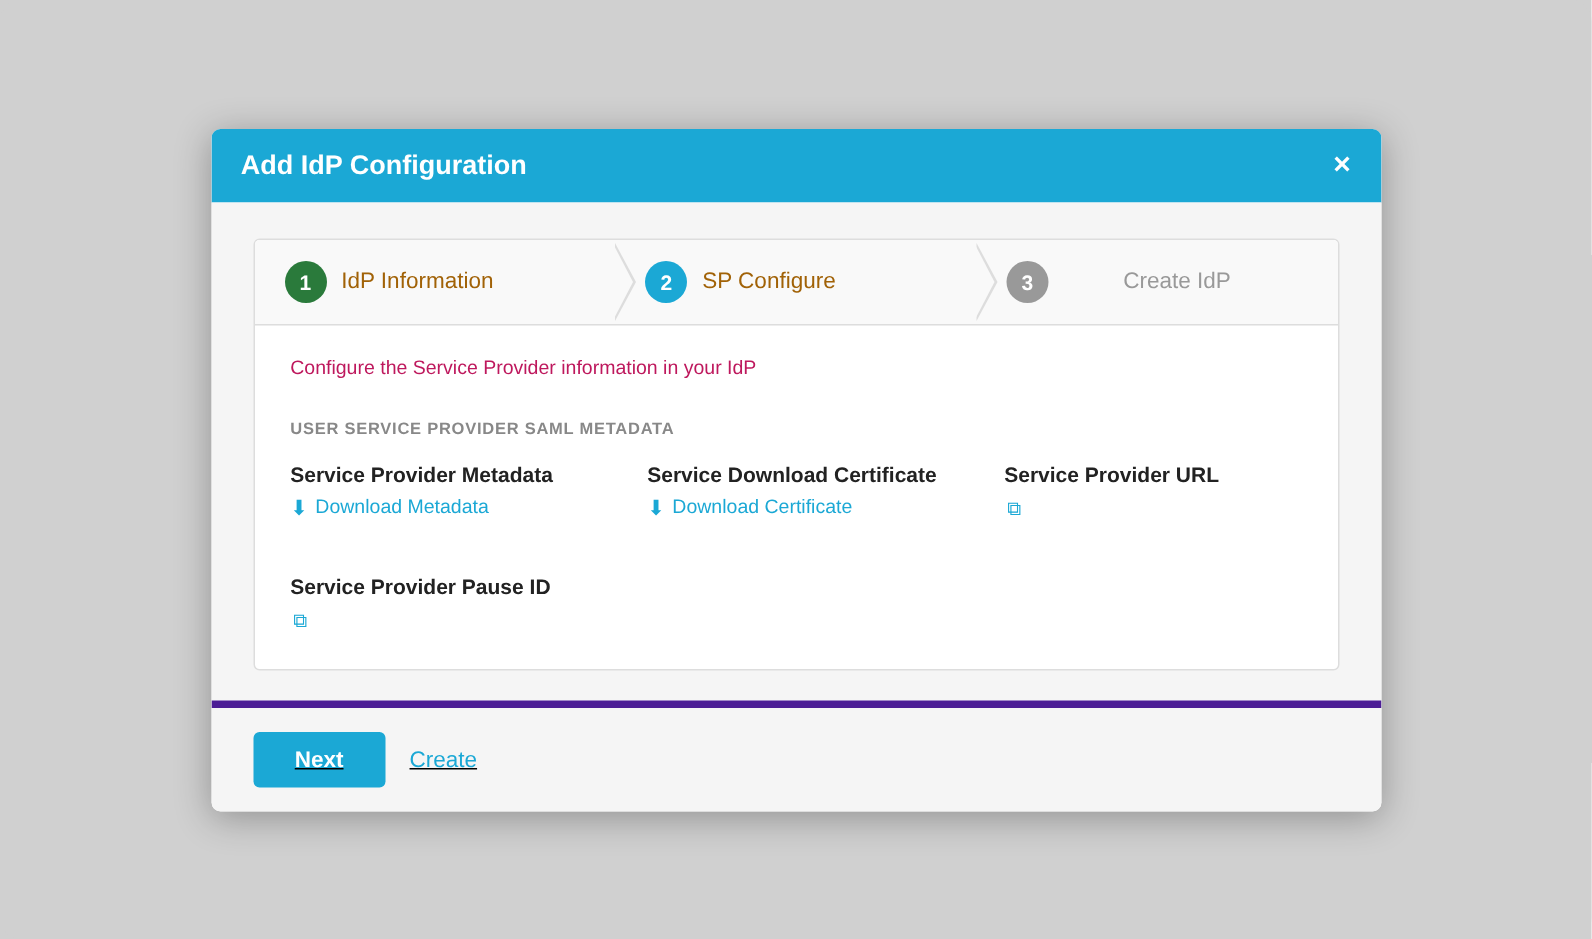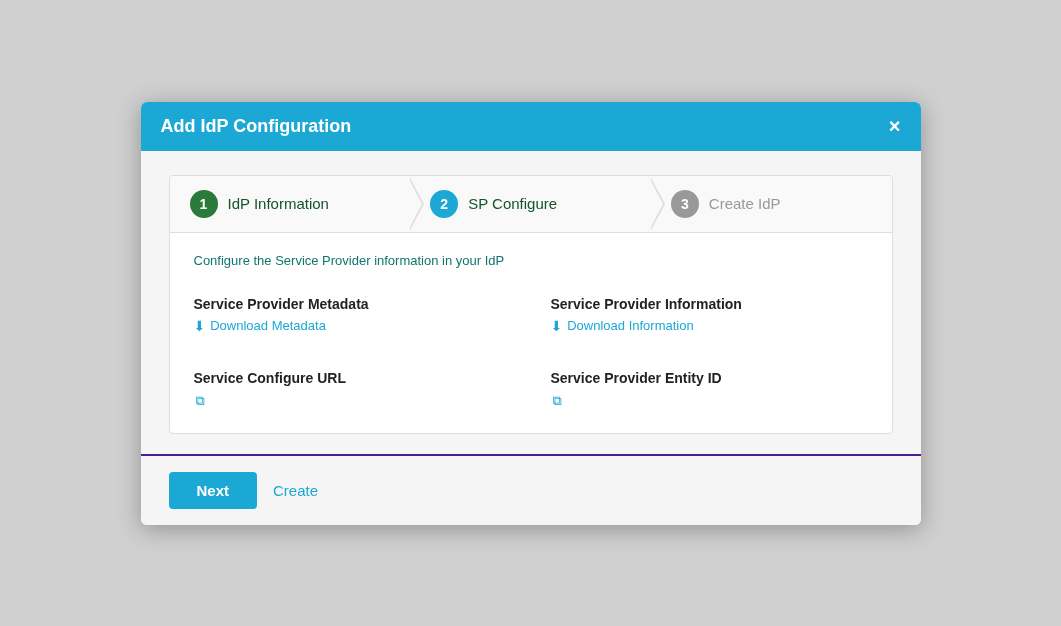--- a/index.html
+++ b/index.html
@@ -111,42 +111,42 @@
       font-size: 14px;
       color: #fff;
       flex-shrink: 0;
     }
     .step-number.active { background: #2a7a3b; }
     .step-number.current { background: #1ba8d5; }
     .step-number.inactive { background: #999; }
     .step-label {
       font-size: 15px;
       font-weight: 500;
-      color: #14532d;
-    }
-    .step.dim .step-label { color: #999; }
+      color: #a16207;
+    }
+    .step.dim .step-label { color: #999; margin-left: 40px; }
     .stepper-content {
       padding: 20px 24px 24px;
     }
     .configure-text {
-      color: #0f766e;
+      color: #be185d;
       font-size: 13px;
       margin-bottom: 28px;
     }
     .section-label {
       font-size: 11px;
       color: #888;
       font-weight: 600;
       letter-spacing: 0.5px;
       text-transform: uppercase;
       margin-bottom: 16px;
     }
     .metadata-grid {
       display: grid;
-      grid-template-columns: 1fr 1fr;
+      grid-template-columns: 1fr 1fr 1fr;
       gap: 36px 40px;
     }
     .metadata-item-label {
       font-weight: 700;
       font-size: 14px;
       color: #222;
       margin-bottom: 6px;
     }
     .download-link {
       color: #1ba8d5;
@@ -176,21 +176,22 @@
       font-size: 13px;
       margin-left: 2px;
       flex-shrink: 0;
     }
     .modal-footer {
       padding: 16px 28px;
       background: #f5f5f5;
       display: flex;
       align-items: center;
       gap: 16px;
-      border-top: 2px solid #4c1d95;
+      border-top: 5px solid #4c1d95;
+      text-decoration: underline;
     }
     .btn-next {
       background: #1ba8d5;
       color: #fff;
       border: none;
       border-radius: 4px;
       padding: 10px 28px;
       font-size: 15px;
       font-weight: 600;
       cursor: pointer;
@@ -234,48 +235,49 @@
           <div class="step dim">
             <div class="step-number inactive">
               <span>3</span>
             </div>
             <span class="step-label">Create IdP</span>
           </div>
         </div>
 
         <div class="stepper-content">
           <p class="configure-text">Configure the Service Provider information in your IdP</p>
+          <p class="section-label">USER SERVICE PROVIDER SAML METADATA</p>
 
           <div class="metadata-grid">
 
             <div>
               <div class="metadata-item-label">Service Provider Metadata</div>
               <a class="download-link">
                 <span class="download-icon">⬇</span>
                 <span>Download Metadata</span>
               </a>
             </div>
 
             <div>
-              <div class="metadata-item-label">Service Provider Information</div>
+              <div class="metadata-item-label">Service Download Certificate</div>
               <a class="download-link">
                 <span class="download-icon">⬇</span>
-                <span>Download Information</span>
+                <span>Download Certificate</span>
               </a>
             </div>
 
             <div>
-              <div class="metadata-item-label">Service Configure URL</div>
+              <div class="metadata-item-label">Service Provider URL</div>
               <span class="url-text">
                 <span class="copy-icon" title="Copy">⧉</span>
               </span>
             </div>
 
             <div>
-              <div class="metadata-item-label">Service Provider Entity ID</div>
+              <div class="metadata-item-label">Service Provider Pause ID</div>
               <span class="url-text">
                 <span class="copy-icon" title="Copy">⧉</span>
               </span>
             </div>
 
           </div>
         </div>
       </div>
     </div>
 

